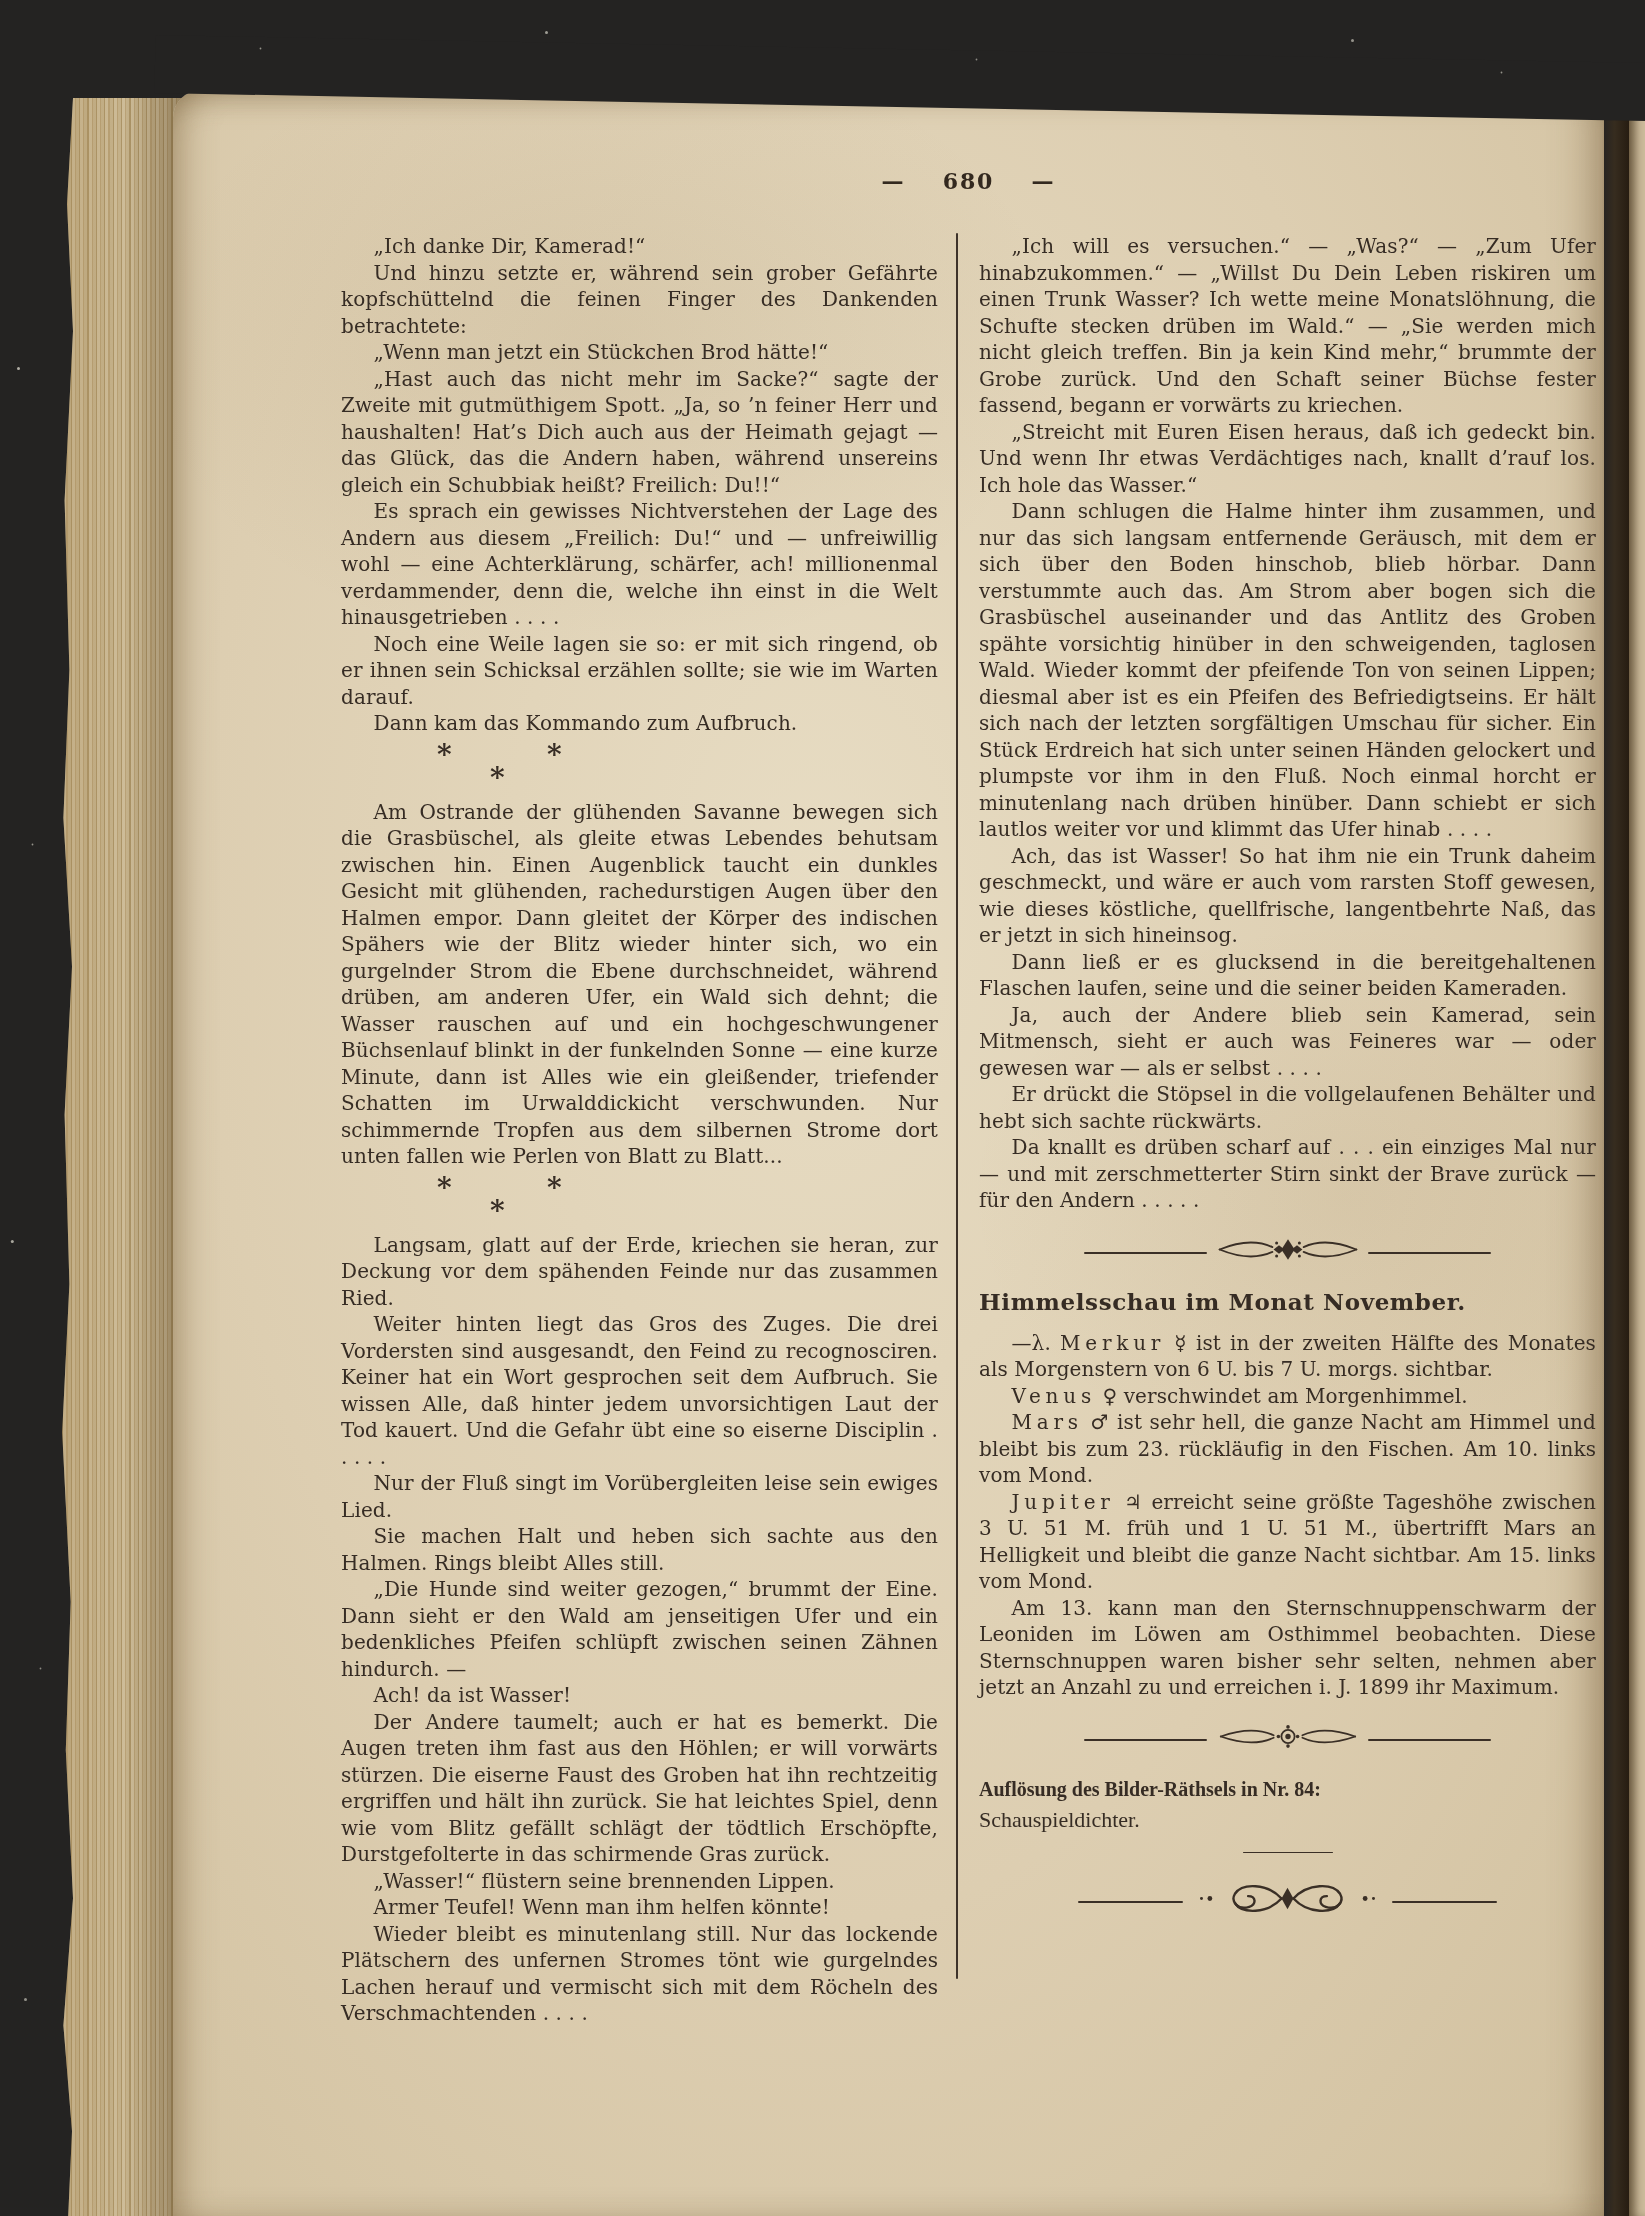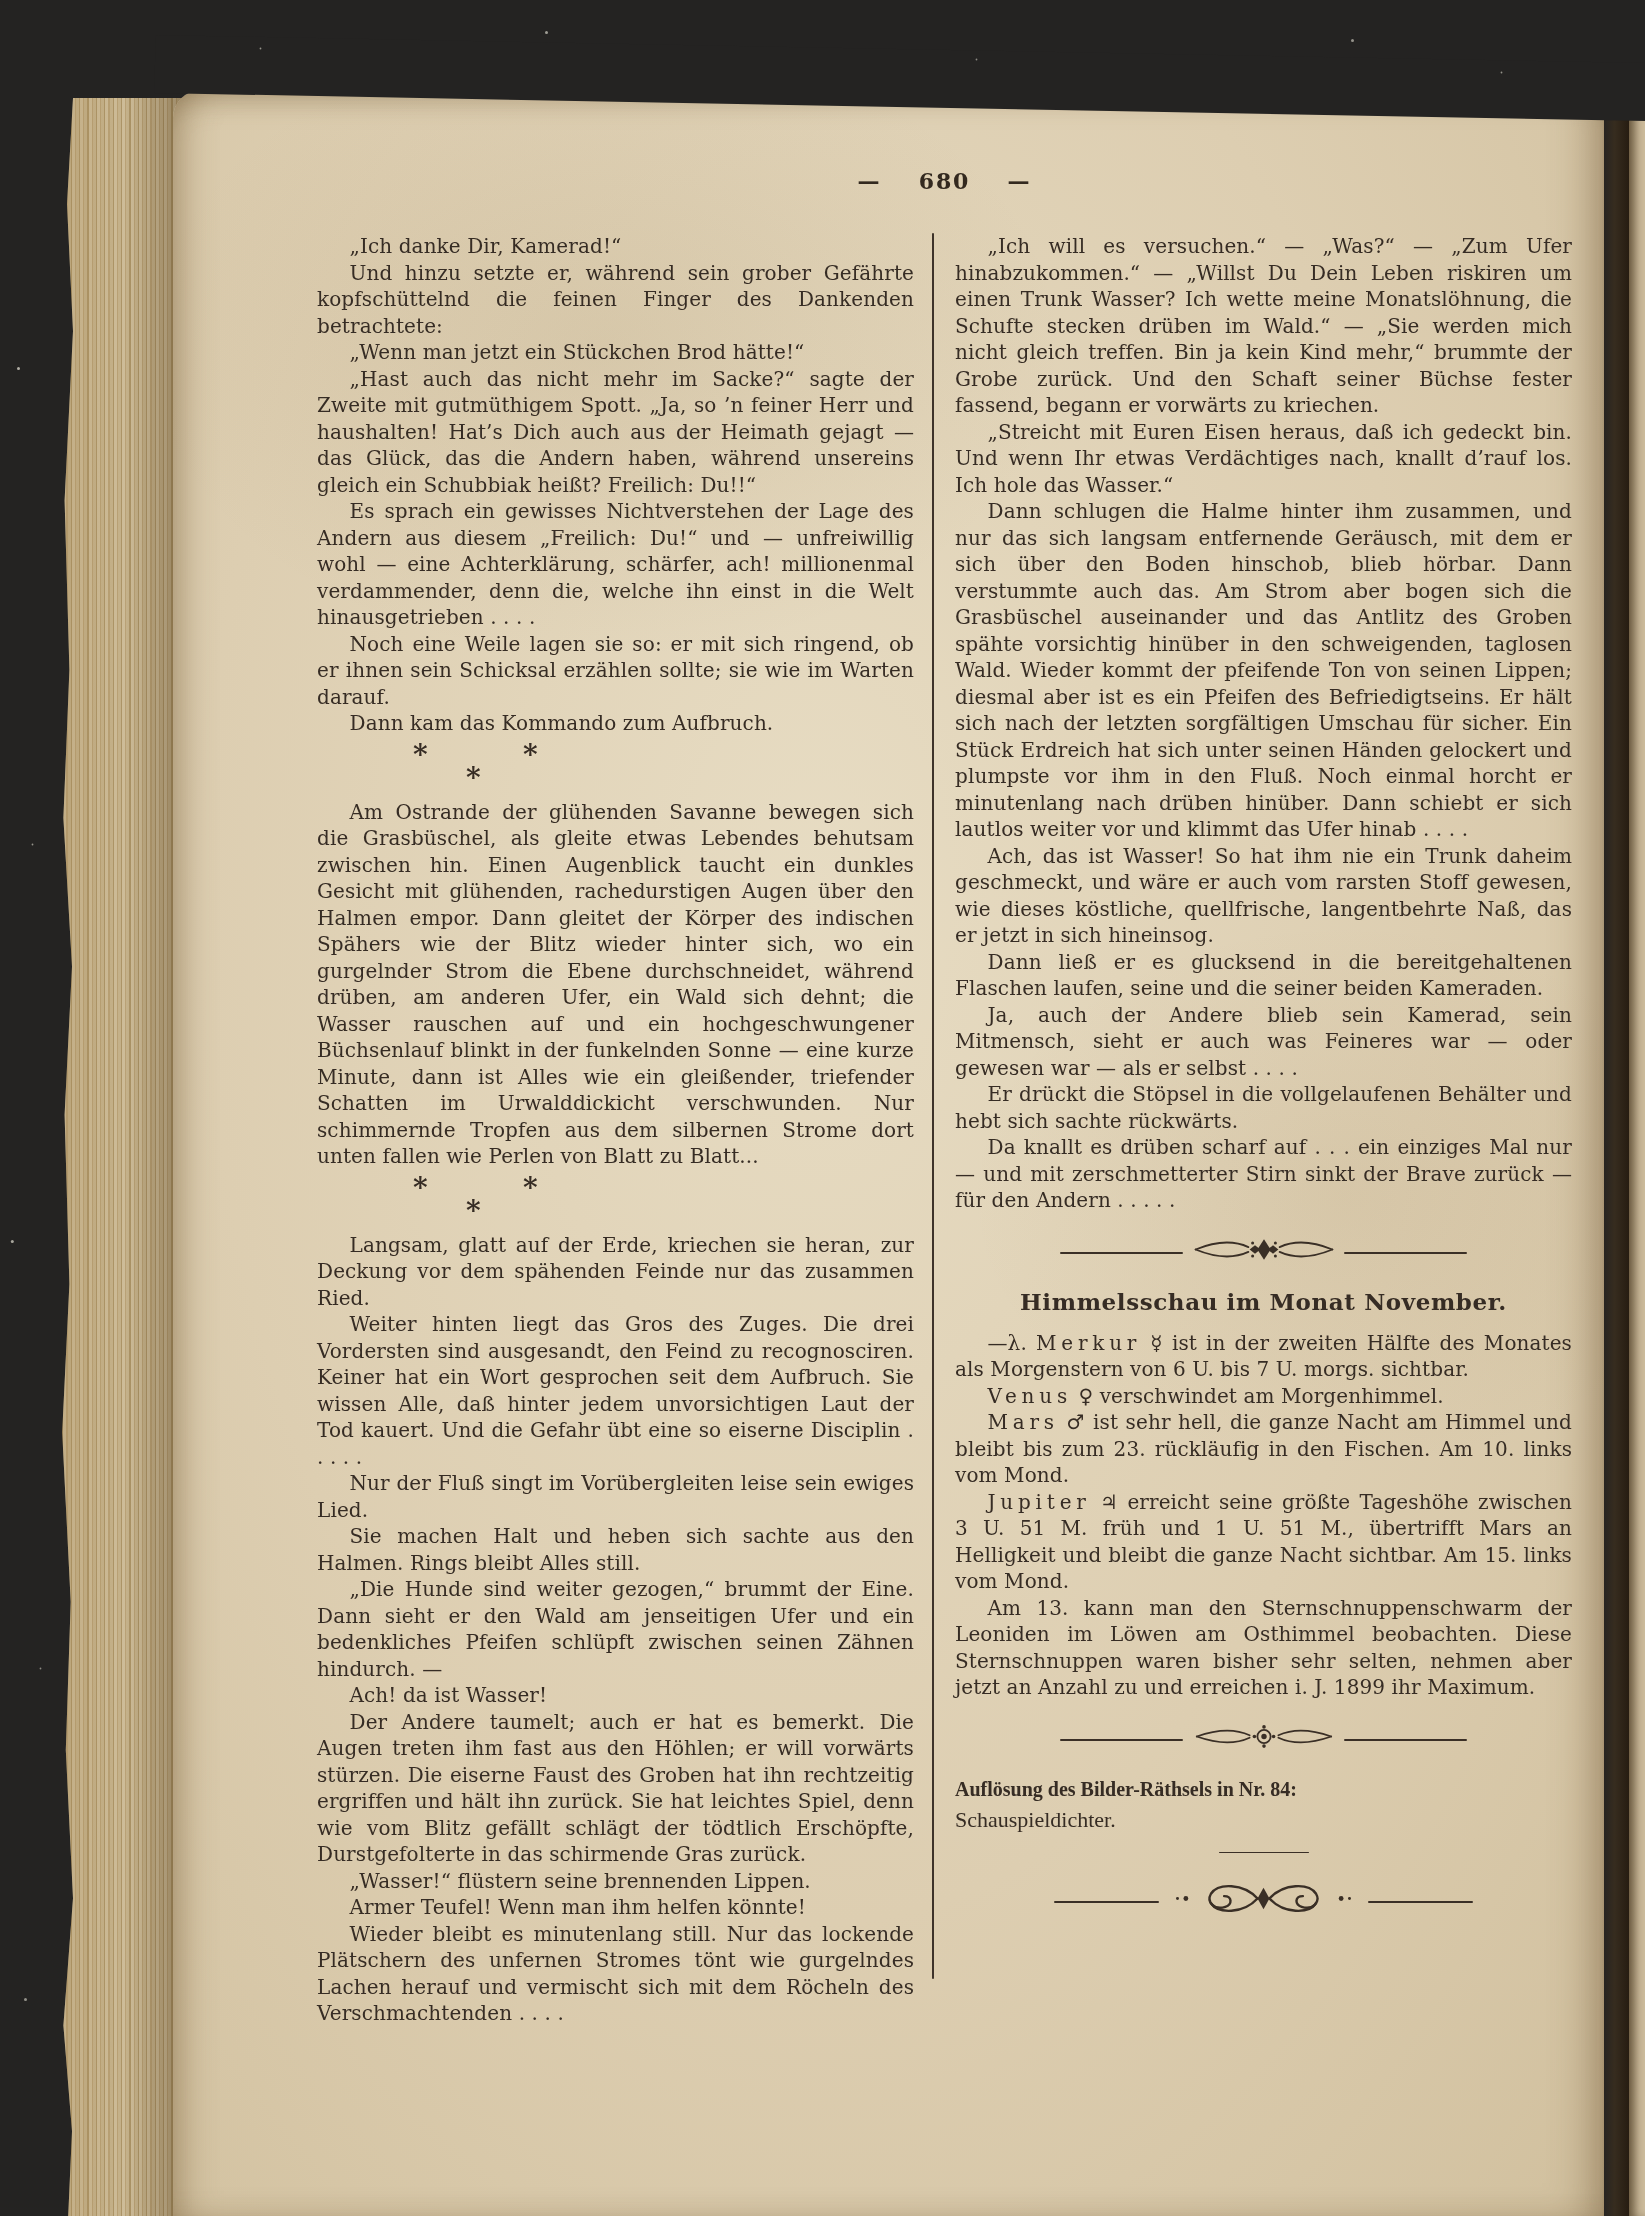--- a/index.html
+++ b/index.html
@@ -52,42 +52,42 @@
       39px 1667px 0 -0.6px rgba(225,222,210,.55),
       24px 1998px 0 0 rgba(225,222,210,.6),
       259px 47px 0 -0.6px rgba(225,222,210,.6),
       545px 31px 0 0 rgba(225,222,210,.65),
       975px 58px 0 -0.6px rgba(225,222,210,.55),
       1351px 39px 0 0 rgba(225,222,210,.6),
       1500px 71px 0 -0.6px rgba(225,222,210,.6);
   }
   
   .content{
-    position:absolute;left:144px;top:78px;width:1255px;
+    position:absolute;left:168px;top:78px;width:1255px;
     color:#362c24;
   }
   .pagenum{
     text-align:center;font-size:22px;font-weight:bold;letter-spacing:1.8px;word-spacing:28px;
     color:#33291f;
   }
   .vrule{
     position:absolute;left:615px;top:65px;width:2.4px;height:1746px;
     background:#3e332a;border-radius:1.2px;
   }
   .col{position:absolute;top:65px;font-size:20px;line-height:26.5px;text-align:justify;}
   .col-left{left:0;width:597px;}
   .col-right{left:638px;width:617px;}
   .para{margin:0;text-indent:32.5px;letter-spacing:0.1px;}
   .stars{position:relative;height:55px;margin:3.6px 0;}
   .star{position:absolute;font-size:28px;font-weight:bold;line-height:1;color:#362c24;}
   .star.s1{left:96px;top:1.2px;}
   .star.s2{left:206px;top:1.2px;}
   .star.s3{left:149px;top:24px;}
   .heading{
-    text-align:center;text-indent:0;font-size:23px;font-weight:bold;
+    text-indent:0;font-size:23px;font-weight:bold;
     margin:8.4px 0 14.4px;letter-spacing:0.6px;
   }
   .sperr{letter-spacing:4.8px;}
   .psym{font-family:"DejaVu Sans", sans-serif;}
   .orn{display:flex;align-items:center;justify-content:center;gap:8.4px;margin:21.7px auto 18px;}
   .orn .line{height:1.8px;background:#3a2f26;width:123px;border-radius:1.2px;}
   .orn-finale{margin:24px auto 0;}
   .orn-finale .line{width:105px;height:2.4px;}
   .sol{text-align:left;margin:10.8px 0 2.4px;font-family:Liberation Serif, serif;}
   .sol-title{font-size:20px;font-weight:bold;}

